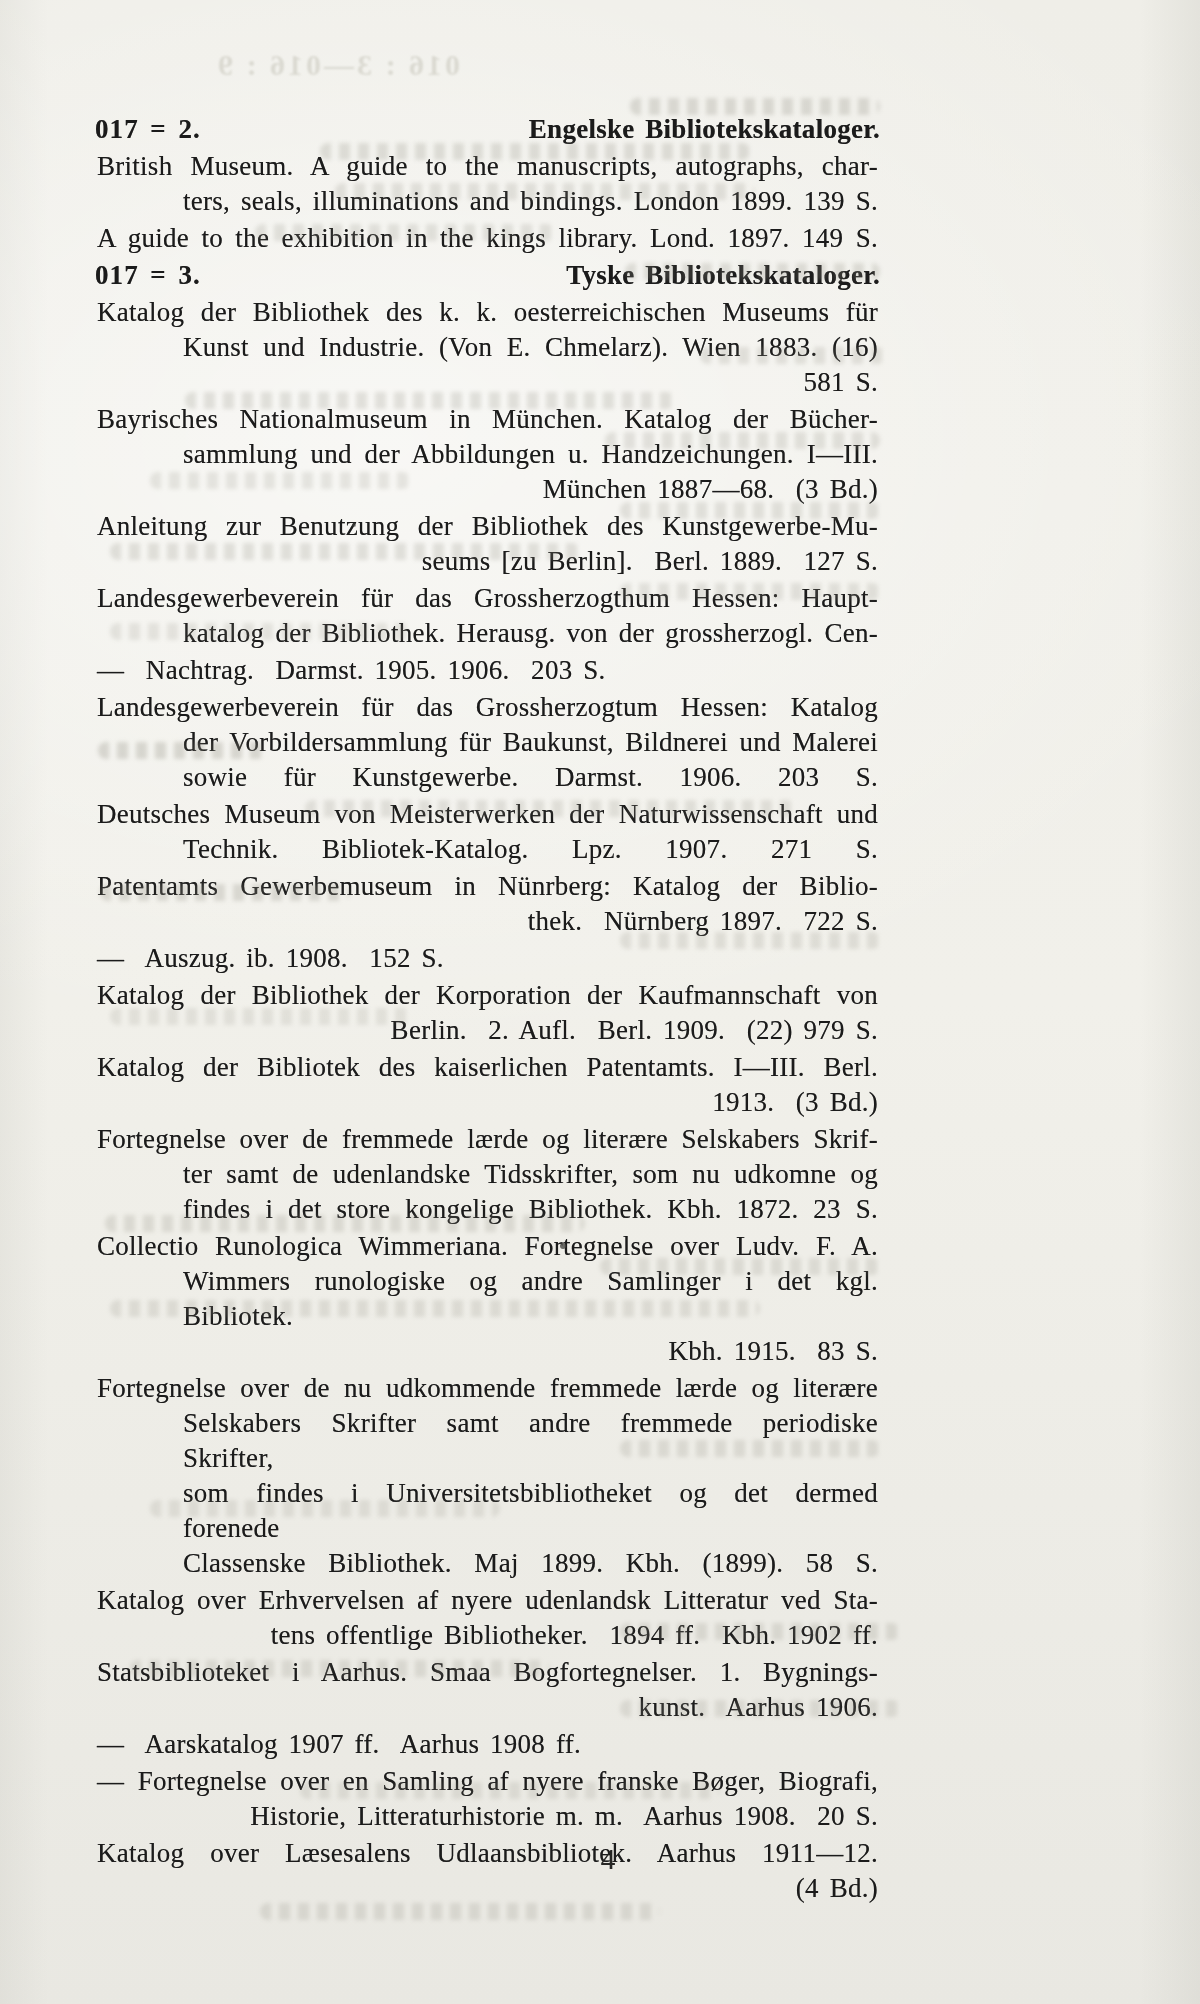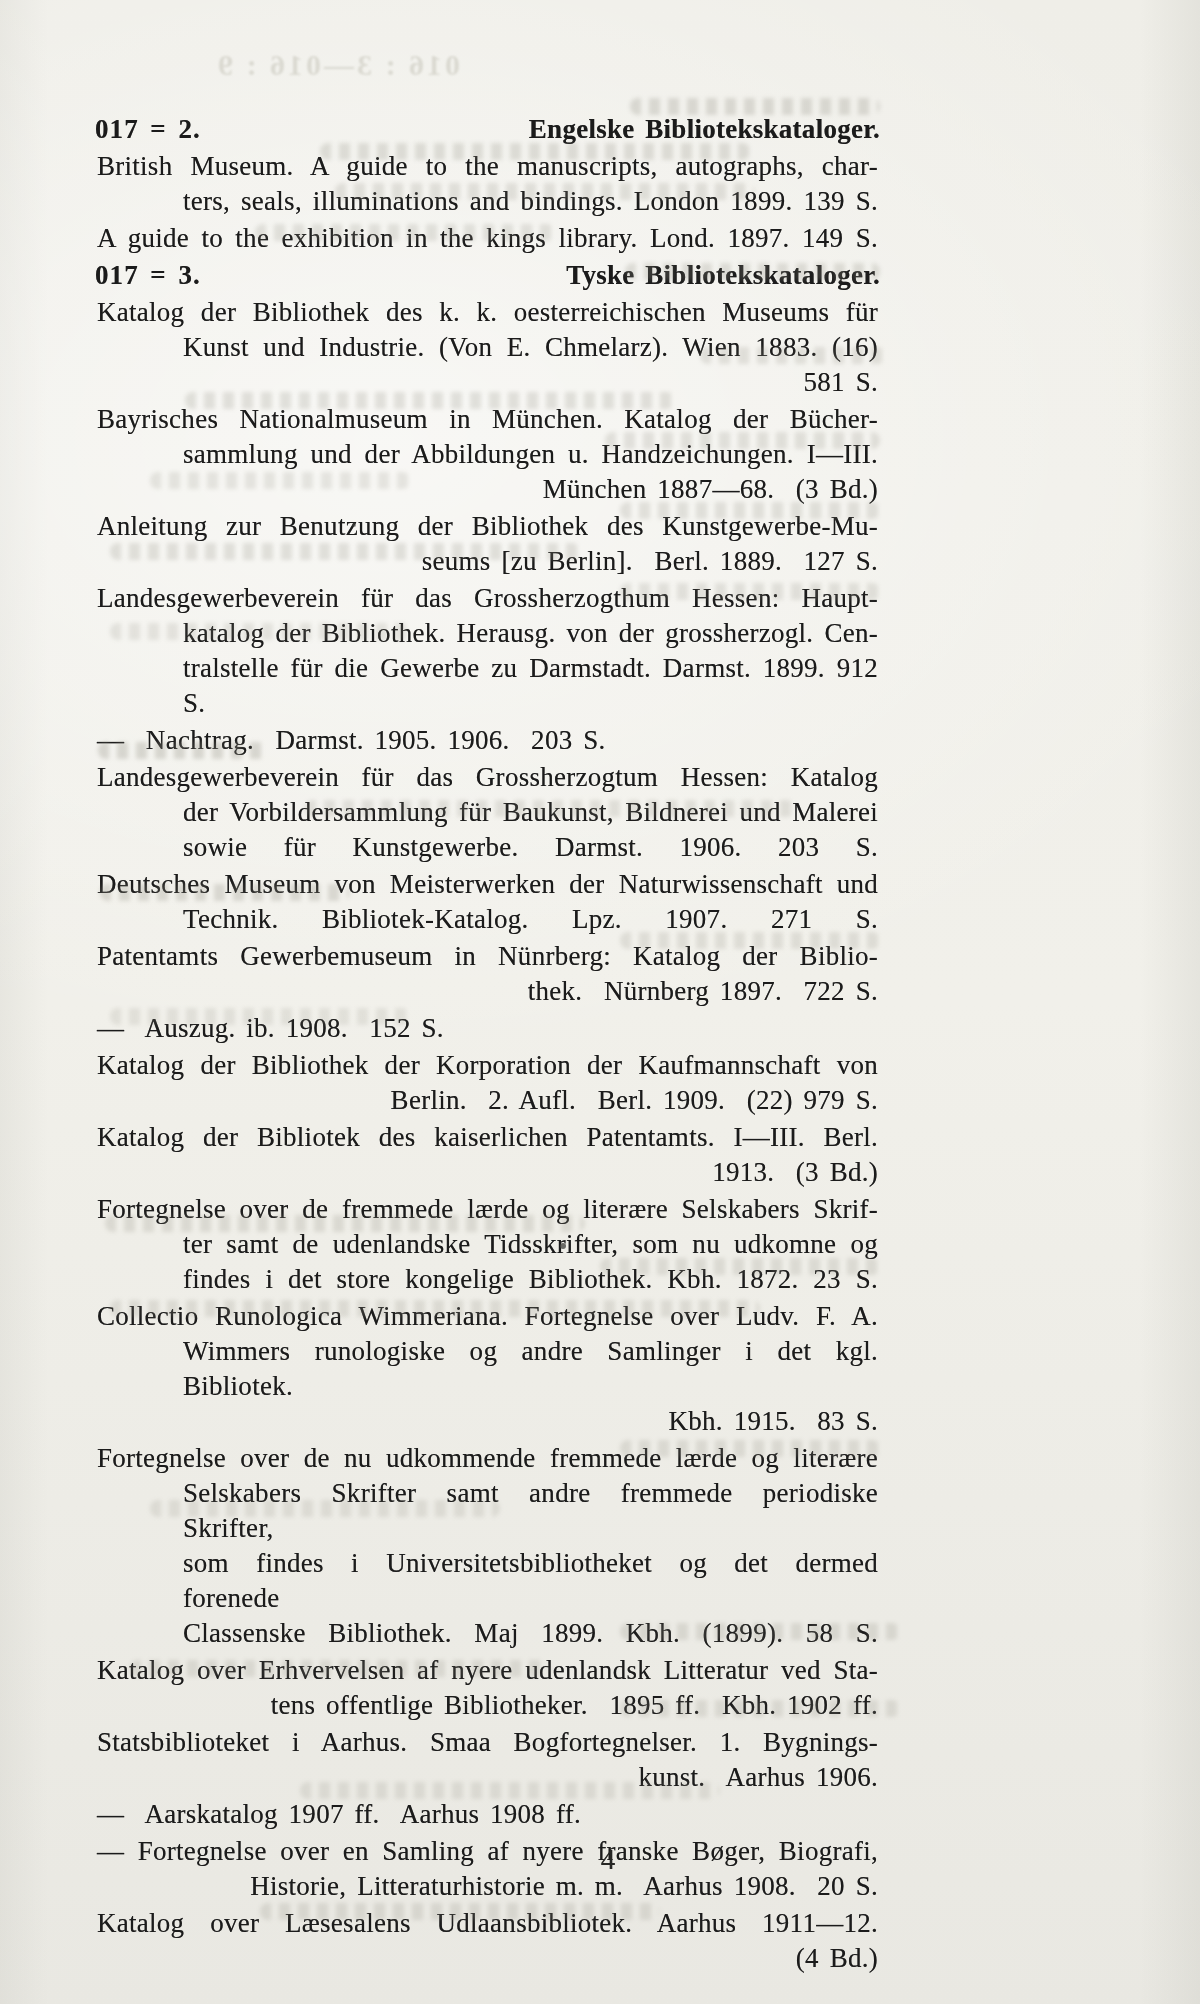--- a/index.html
+++ b/index.html
@@ -85,21 +85,20 @@
         <div class="line ind just">sammlung und der Abbildungen u.  Handzeichungen.  I—III.</div>
         <div class="line ind">München 1887—68.  (3 Bd.)</div>
       </div>
       <div class="entry">
         <div class="line just">Anleitung zur Benutzung der Bibliothek des Kunstgewerbe-Mu-</div>
         <div class="line ind">seums [zu Berlin].  Berl. 1889.  127 S.</div>
       </div>
       <div class="entry">
         <div class="line just">Landesgewerbeverein für das Grossherzogthum Hessen: Haupt-</div>
         <div class="line ind just">katalog der Bibliothek.  Herausg. von der grossherzogl. Cen-</div>
-        <div class="line ind just">tralstelle für die Gewerbe zu Darmstadt.  Darmst. 1899.  912 S.</div>
       </div>
       <div class="entry">
         <div class="line">—  Nachtrag.  Darmst. 1905. 1906.  203 S.</div>
       </div>
       <div class="entry">
         <div class="line just">Landesgewerbeverein für das Grossherzogtum Hessen:  Katalog</div>
         <div class="line ind just">der Vorbildersammlung für Baukunst, Bildnerei und Malerei</div>
         <div class="line ind just">sowie für Kunstgewerbe.  Darmst. 1906.  203 S.</div>
       </div>
       <div class="entry">
@@ -132,21 +131,21 @@
         <div class="line ind">Kbh. 1915.  83 S.</div>
       </div>
       <div class="entry">
         <div class="line just">Fortegnelse over de nu udkommende fremmede lærde og literære</div>
         <div class="line ind just">Selskabers Skrifter samt andre fremmede periodiske Skrifter,</div>
         <div class="line ind just">som findes i Universitetsbibliotheket og det dermed forenede</div>
         <div class="line ind just">Classenske Bibliothek.  Maj 1899.  Kbh. (1899).  58 S.</div>
       </div>
       <div class="entry">
         <div class="line just">Katalog over Erhvervelsen af nyere udenlandsk Litteratur ved Sta-</div>
-        <div class="line ind">tens offentlige Bibliotheker.  1895 ff.  Kbh. 1902 ff.</div>
+        <div class="line ind">tens offentlige Bibliotheker.  1894 ff.  Kbh. 1902 ff.</div>
       </div>
       <div class="entry">
         <div class="line just">Statsbiblioteket i Aarhus.  Smaa Bogfortegnelser.  1.  Bygnings-</div>
         <div class="line ind">kunst.  Aarhus 1906.</div>
       </div>
       <div class="entry">
         <div class="line">—  Aarskatalog 1907 ff.  Aarhus 1908 ff.</div>
       </div>
       <div class="entry">
         <div class="line just">—  Fortegnelse over en Samling af nyere franske Bøger, Biografi,</div>

